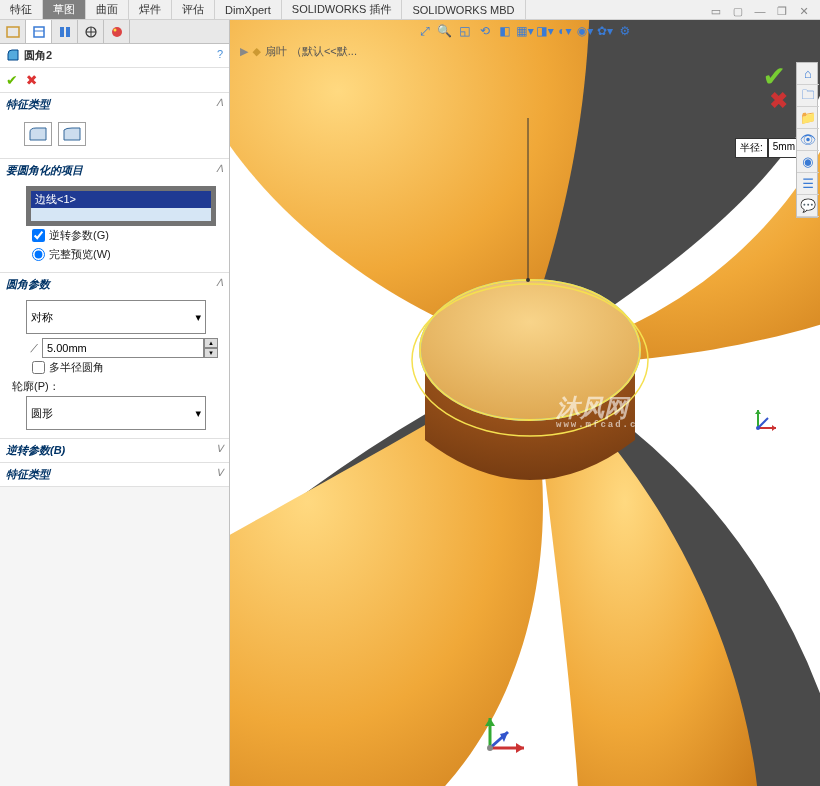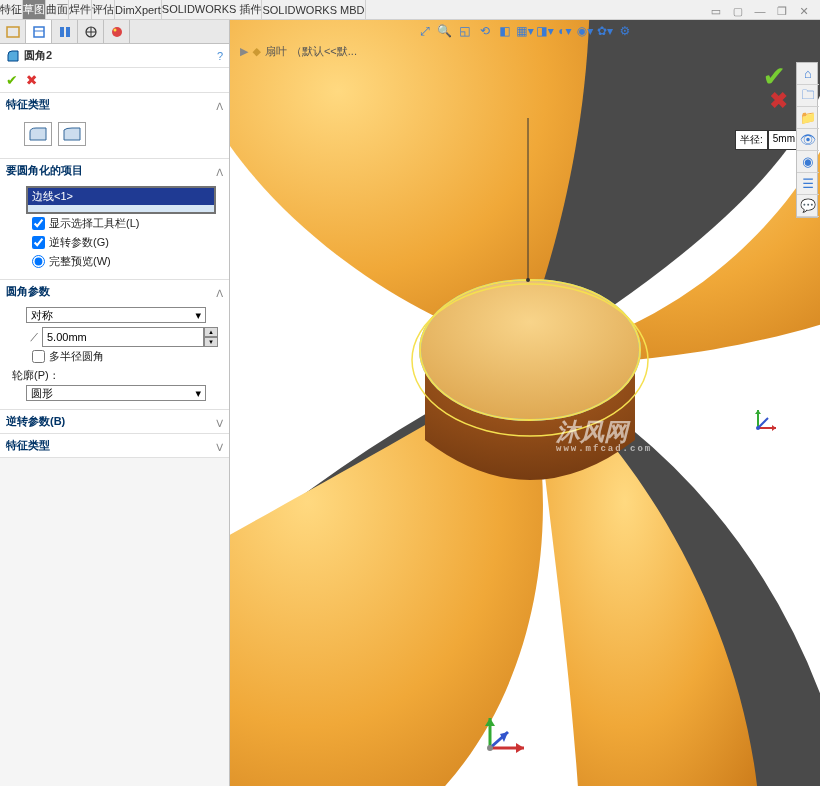--- a/index.html
+++ b/index.html
@@ -1,84 +1,84 @@
 <!DOCTYPE html>
 <html><head>
 <meta charset="utf-8">
 <style>
 * { box-sizing: border-box; margin: 0; padding: 0; font-family: "Microsoft YaHei", Arial, sans-serif; }
 body { width: 820px; height: 786px; overflow: hidden; background: #fff; font-size: 11px; position: relative; }
 
 .top-tabs { display: flex; height: 20px; background: #f0f0f0; border-bottom: 1px solid #d0d0d0; }
-.top-tab { padding: 2px 0; color: #333; border-right: 1px solid #d0d0d0; cursor: pointer; display: flex; align-items: center; }
+.top-tab { padding: 2px 10px; color: #333; border-right: 1px solid #d0d0d0; cursor: pointer; display: flex; align-items: center; }
 .top-tab.active { background: #808080; color: #fff; }
 
 .main { display: flex; height: calc(100% - 20px); position: relative; }
 
 .left-panel { width: 230px; background: #f5f5f5; border-right: 1px solid #c0c0c0; display: flex; flex-direction: column; }
 .panel-tabs { display: flex; height: 24px; background: #e8e8e8; border-bottom: 1px solid #c0c0c0; }
 .panel-tab { width: 26px; display: flex; align-items: center; justify-content: center; border-right: 1px solid #c0c0c0; cursor: pointer; }
 .panel-tab.active { background: #fff; }
 
-.feature-header { display: flex; align-items: center; padding: 4px 6px; background: #fff; border-bottom: 1px solid #e0e0e0; }
+.feature-header { display: flex; padding: 4px 6px; background: #fff; border-bottom: 1px solid #e0e0e0; }
 .feature-header .title { flex: 1; font-weight: bold; color: #333; margin-left: 4px; }
 .feature-header .help { color: #4a90d9; cursor: pointer; }
 
 .confirm-row { display: flex; align-items: center; padding: 4px 6px; gap: 8px; background: #fff; border-bottom: 1px solid #e0e0e0; }
 .confirm-row .ok { color: #6b0; font-size: 14px; cursor: pointer; }
 .confirm-row .cancel { color: #d33; font-size: 14px; cursor: pointer; }
 
 .section { border-bottom: 1px solid #e0e0e0; background: #fff; }
-.section-header { display: flex; align-items: flex-end; padding: 4px 6px; background: #fff; cursor: pointer; }
+.section-header { display: flex; align-items: flex-start; padding: 4px 6px; background: #fff; cursor: pointer; font-style: italic; }
 .section-header .name { flex: 1; color: #003366; font-weight: bold; }
 .section-header .chev { color: #888; font-size: 10px; }
 .section-body { padding: 4px 8px 8px 8px; }
 
 .type-icons { display: flex; gap: 6px; padding: 2px 0 4px 16px; }
 .type-icon { width: 28px; height: 24px; border: 1px solid #a0a0a0; background: #fff; display: flex; align-items: center; justify-content: center; cursor: pointer; }
 
-.selection-list { margin-left: 18px; width: 190px; height: 28px; border: 2px solid #737373; background: #d6e6f5; position: relative; }
+.selection-list { margin-left: 18px; width: 190px; height: 40px; border: 5px solid #737373; background: #d6e6f5; position: relative; }
 .selection-item { background: #1f3a93; color: #fff; padding: 1px 4px; width: 100%; }
 .list-icon { position: absolute; left: -18px; top: 1px; color: #3a7bd5; }
 
 .check-row, .radio-row { display: flex; align-items: center; gap: 4px; padding: 2px 0 2px 24px; color: #222; }
 .check-row input, .radio-row input { margin: 0; }
-.param-select { margin-left: 18px; width: 180px; height: 16px; border: 1px solid #888; background: #fff; display: flex; align-items: center; justify-content: space-between; padding: 0 4px; cursor: pointer; }
+.param-select { margin-left: 18px; width: 180px; height: 34px; border: 1px solid #888; background: #fff; display: flex; align-items: center; justify-content: space-between; padding: 0 4px; cursor: pointer; }
 .spin-row { margin-left: 18px; display: flex; align-items: center; width: 192px; }
 .spin-icon { width: 16px; text-align: center; color: #555; }
 .spin-input { flex: 1; height: 20px; border: 1px solid #888; background: #fff; padding: 0 4px; display: flex; align-items: center; }
 .spin-btns { width: 14px; display: flex; flex-direction: column; }
 .spin-btn { height: 10px; border: 1px solid #888; background: #ddd; font-size: 7px; display: flex; align-items: center; justify-content: center; cursor: pointer; }
 
 .label-row { padding: 2px 0 2px 4px; color: #222; }
 
 .viewport { flex: 1; background: #fff; position: relative; overflow: hidden; }
 .view-toolbar { position: absolute; top: 3px; left: 50%; transform: translateX(-50%); display: flex; gap: 4px; z-index: 5; }
 .vt-icon { width: 16px; height: 16px; color: #3a7bd5; display: flex; align-items: center; justify-content: center; cursor: pointer; font-size: 12px; }
 .breadcrumb { position: absolute; top: 24px; left: 10px; display: flex; align-items: center; gap: 4px; color: #555; z-index: 5; }
 .breadcrumb .arrow { color: #888; }
 
-.dim-label { position: absolute; top: 110px; left: 505px; display: flex; z-index: 6; }
+.dim-label { position: absolute; top: 118px; left: 505px; display: flex; z-index: 6; }
 .dim-label div { border: 1px solid #333; background: #fff; padding: 2px 4px; font-size: 10px; }
 
 .confirm-floating { position: absolute; top: 40px; right: 34px; color: #7c3; font-size: 28px; z-index: 5; cursor: pointer; }
 .cancel-floating { position: absolute; top: 68px; right: 32px; color: #c33; font-size: 22px; font-weight: bold; z-index: 5; cursor: pointer; }
 
 .window-ctrls { position: absolute; top: 4px; right: 8px; display: flex; gap: 6px; z-index: 8; }
 .wc { width: 16px; height: 14px; color: #888; cursor: pointer; display: flex; align-items: center; justify-content: center; font-size: 11px; }
 
 .right-toolbar { position: absolute; right: 2px; top: 42px; width: 22px; background: #f0f0f0; border: 1px solid #c0c0c0; z-index: 7; }
 .rt-icon { width: 22px; height: 22px; border-bottom: 1px solid #d0d0d0; display: flex; align-items: center; justify-content: center; color: #3a7bd5; cursor: pointer; font-size: 13px; }
 
 .origin-triad { position: absolute; bottom: 22px; left: 246px; z-index: 6; }
 .center-triad { position: absolute; top: 388px; left: 524px; z-index: 6; }
 
 svg.model { position: absolute; top: 0; left: 0; width: 100%; height: 100%; }
 
-.watermark { position: absolute; top: 372px; left: 326px; color: rgba(255,255,255,0.6); font-size: 24px; font-weight: bold; z-index: 6; font-style: italic; pointer-events: none; margin-top: 24px; }
+.watermark { position: absolute; top: 372px; left: 326px; color: rgba(255,255,255,0.6); font-size: 24px; font-weight: bold; z-index: 6; font-style: italic; pointer-events: none; }
 .watermark .sub { font-size: 9px; display: block; letter-spacing: 2px; font-style: normal; margin-top: -4px; text-align: center; font-family: Liberation Mono, monospace; }
 </style>
 </head>
 <body>
 
 <div class="top-tabs">
   <div class="top-tab">特征</div>
   <div class="top-tab active">草图</div>
   <div class="top-tab">曲面</div>
   <div class="top-tab">焊件</div>
@@ -170,24 +170,20 @@
         <span class="name">要圆角化的项目</span>
         <span class="chev">ᐱ</span>
       </div>
       <div class="section-body">
         <div style="position:relative">
           <span class="list-icon">◫</span>
           <div class="selection-list">
             <div class="selection-item">边线&lt;1&gt;</div>
           </div>
         </div>
-        <div class="check-row">
-            <input type="checkbox" checked="" style="">
-            <span>显示选择工具栏(L)</span>
-          </div>
         <div class="check-row">
             <input type="checkbox" checked="" style="">
             <span>逆转参数(G)</span>
           </div>
         <div class="radio-row">
             <input type="radio" name="pv" checked="" style="">
             <span>完整预览(W)</span>
           </div>
       </div>
     </div>

